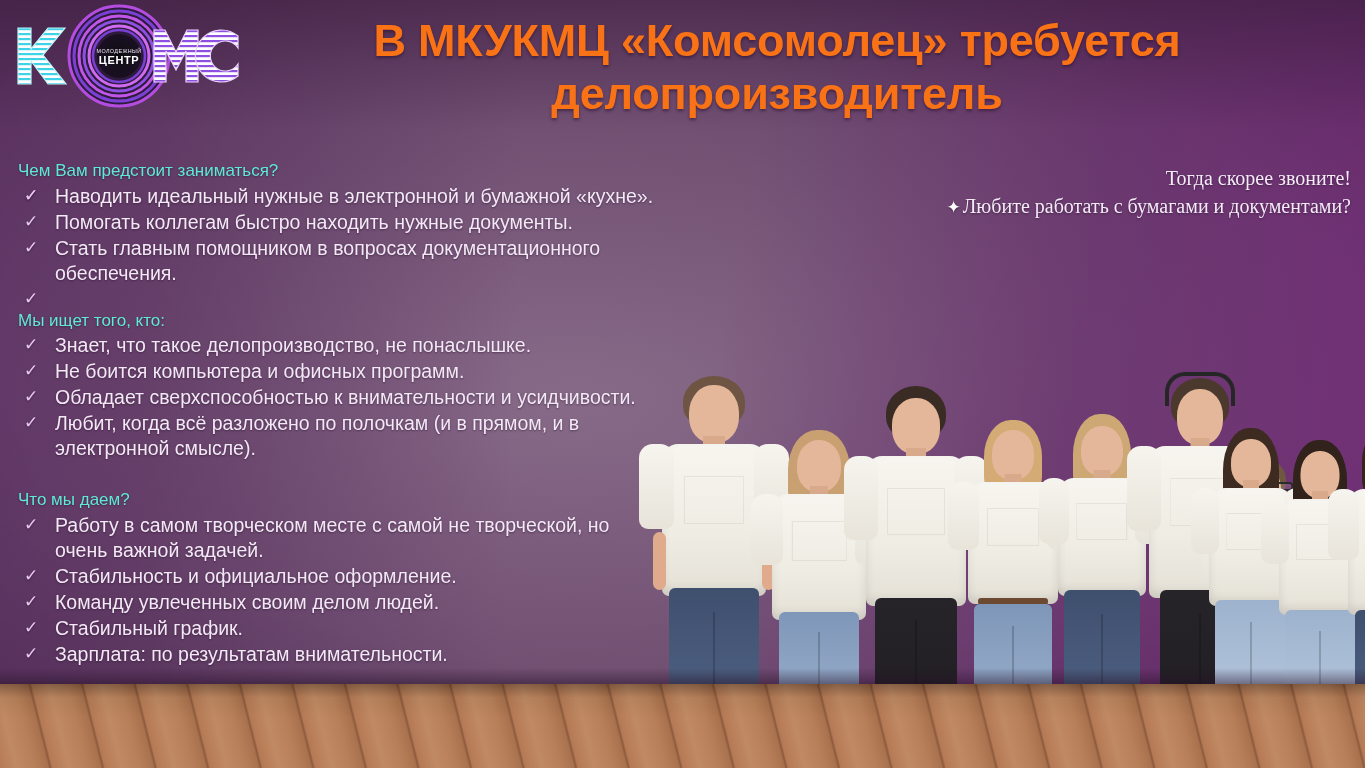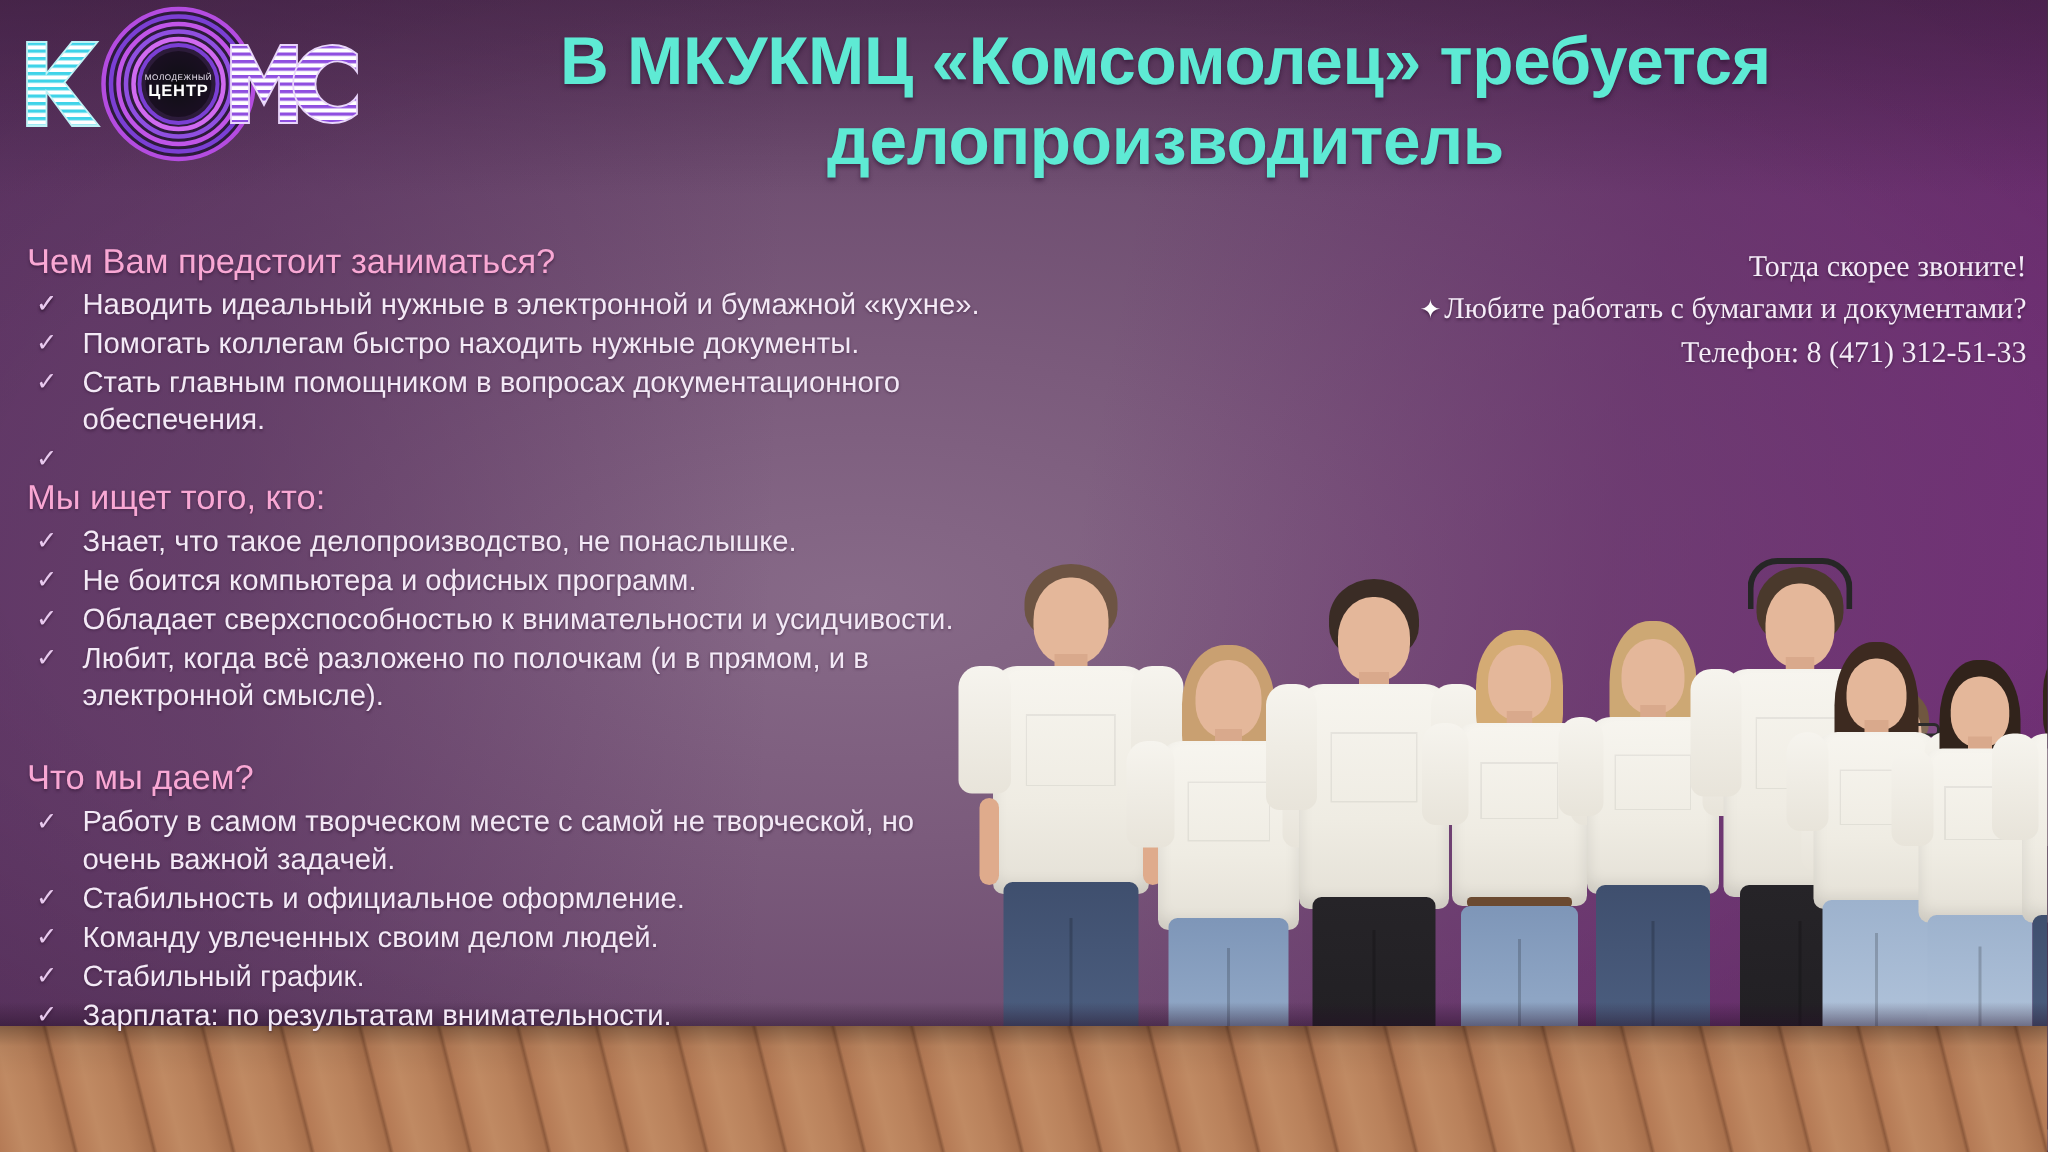--- a/index.html
+++ b/index.html
@@ -47,37 +47,37 @@
   .floor-shadow{
     position:absolute;left:0;right:0;bottom:84px;height:16px;
     background:linear-gradient(180deg, rgba(0,0,0,0) 0%, rgba(36,14,38,0.45) 100%);
   }
   
   .logo{position:absolute;left:6px;top:2px;width:240px;height:108px;}
   
   .title{
     position:absolute;left:262px;top:14px;width:1030px;
     text-align:center;
-    color:#5eead4;
+    color:#f97316;
     font-weight:bold;
     font-size:45px;line-height:1.18;
     letter-spacing:-0.2px;
     text-shadow:0 2px 3px rgba(40,14,44,0.55);
   }
   
   .leftcol{
     position:absolute;left:16px;top:160px;width:680px;
     color:#f3e9f6;
     font-size:19.5px;
     line-height:1.28;
     text-shadow:0 1px 2px rgba(45,18,48,0.55);
   }
   .blk{margin-bottom:3px;}
   .blk + .blk{margin-top:24px;}
-  .q{font-size:23px;color:#f9a8d4;margin:0 0 2px 2px;}
+  .q{font-size:17px;color:#5eead4;margin:0 0 2px 2px;}
   ul.ticks{list-style:none;margin:0;padding:0;}
   ul.ticks li{
     position:relative;
     padding-left:39px;
     margin:0 0 1px 0;
   }
   ul.ticks li .tick{
     position:absolute;left:8px;top:1px;
     color:#e8c9ee;font-size:17px;font-weight:normal;
   }
@@ -421,16 +421,15 @@
         <li><span class="tick">✓</span><span>Зарплата: по результатам внимательности.</span></li>
       </ul>
     </div>
   </div>
 
   <div class="rightcol">
     <div>Тогда скорее звоните!</div>
     <div>
       <span class="spark">✦</span><span>Любите работать с бумагами и документами?</span>
     </div>
-    <div>Телефон: 8 (471) 312-51-33</div>
   </div>
 
 </div>
 
 </body></html>

